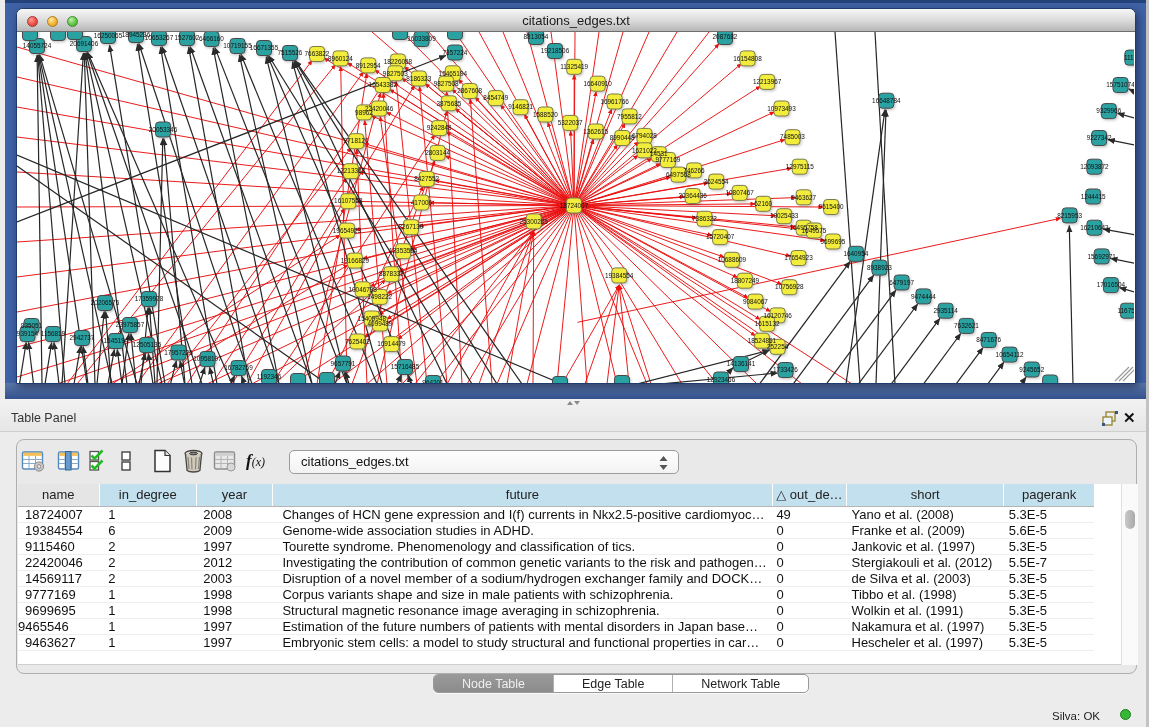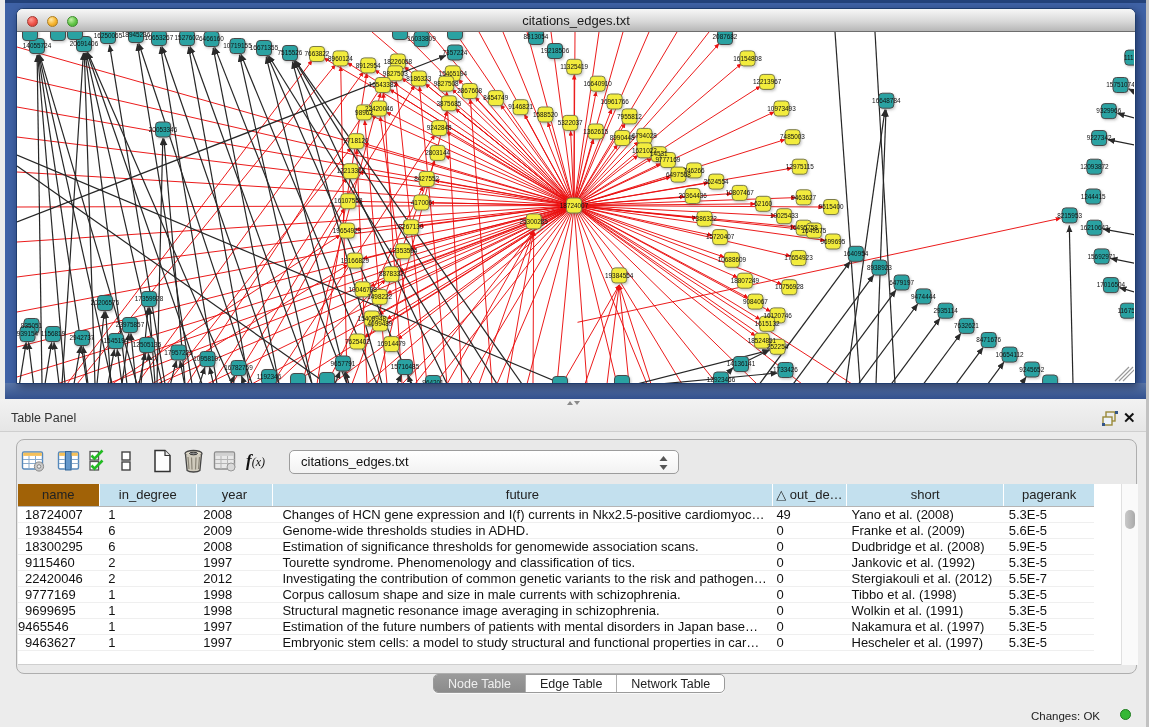--- a/index.html
+++ b/index.html
@@ -14,26 +14,26 @@
 .tl.g{left:49.5px;background:radial-gradient(circle at 35% 30%,#c4f0a8,#62c648 55%,#47a534);border:1px solid #3c8c2c}
 .canvas{position:absolute;left:-0.5px;top:22.5px;width:1117px;height:351px;background:#fff;overflow:hidden}
 .rightstrip{position:absolute;left:1146px;top:0;width:3px;height:727px;background:#c2c2c2}
 .tp-header{position:absolute;left:0;top:399px;width:1146px;height:33px;background:linear-gradient(#f2f2f2,#e6e6e6);border-bottom:1px solid #cfcfcf}
 .tp-header .lbl{position:absolute;left:11px;top:12px;font-size:12.5px;color:#333}
 .panel{position:absolute;left:16px;top:439px;width:1121px;height:235px;background:#e9e9e9;border:1px solid #aeaeae;border-radius:8px}
 .combo{position:absolute;left:272px;top:10px;width:390px;height:24px;background:linear-gradient(#fff,#f2f2f2);border:1px solid #9c9c9c;border-radius:5px;font-size:13px;color:#111;line-height:22px;padding-left:11px}
 .tablewrap{position:absolute;left:1px;top:44px;width:1119px;height:181px;background:#fff;overflow:hidden;border-bottom:1px solid #cfcfcf}
 table.t{border-collapse:collapse;table-layout:fixed;width:1076px;font-size:13px;color:#111}
 table.t th{height:22px;background:#c3e0ee;font-weight:normal;text-align:center;border-left:1px solid #fff;border-bottom:1px solid #b5b5b5;font-size:13px;color:#222;overflow:hidden;white-space:nowrap}
-table.t th.first{background:#a16207;border-left:none}
+table.t th.first{background:#e5e5e5;border-left:none}
 table.t td{height:15.9px;padding:0;overflow:hidden;white-space:nowrap;border-bottom:1px solid #efefef}
 .vsb{position:absolute;left:1104px;top:44px;width:17px;height:181px;background:#fafafa;border-left:1px solid #e0e0e0}
 .vsb .thumb{position:absolute;left:2.5px;top:26px;width:10px;height:19px;background:linear-gradient(90deg,#c9c9c9,#a9a9a9);border-radius:5px}
 .tabs{position:absolute;left:433px;top:674px;height:19px;border:1px solid #9a9a9a;border-radius:5px;overflow:hidden;display:flex;font-size:12.5px;background:#fff;box-shadow:0 1px 0 rgba(255,255,255,.7)}
-.tabs .seg{padding:0 14px;line-height:18px;color:#222;border-left:1px solid #b0b0b0}
+.tabs .seg{padding:0 28px;line-height:18px;color:#222;border-left:1px solid #b0b0b0}
 .tabs .seg.first{border-left:none}
 .tabs .seg.sel{background:linear-gradient(#9a9a9a,#8b8b8b);color:#efefef}
 .mem{position:absolute;left:0;top:707px;width:1146px;height:20px;font-size:11.5px;color:#222}
 .mem .txt{position:absolute;right:46px;top:3px}
 .mem .dot{position:absolute;left:1120px;top:2px;width:11px;height:11px;border-radius:50%;background:#35b835;border:1.5px solid #1e7a1e}
 .icon{position:absolute;top:8.5px}
 </style></head><body>
 <div class="desktop">
     <div class="topline"></div>
   </div>
@@ -689,57 +689,57 @@
             <td style="padding-left:7px">2008</td>
             <td style="padding-left:10px">Changes of HCN gene expression and I(f) currents in Nkx2.5-positive cardiomyoc…</td>
             <td style="padding-left:4px">49</td>
             <td style="padding-left:5px">Yano et al. (2008)</td>
             <td style="padding-left:5px">5.3E-5</td>
           </tr>
 <tr>
             <td style="padding-left:7px">19384554</td>
             <td style="padding-left:9px">6</td>
             <td style="padding-left:7px">2009</td>
-            <td style="padding-left:10px">Genome-wide thresholds studies in ADHD.</td>
+            <td style="padding-left:10px">Genome-wide association studies in ADHD.</td>
             <td style="padding-left:4px">0</td>
             <td style="padding-left:5px">Franke et al. (2009)</td>
             <td style="padding-left:5px">5.6E-5</td>
-          </tr>
-<tr>
-            <td style="padding-left:7px">18300295</td>
-            <td style="padding-left:9px">6</td>
-            <td style="padding-left:7px">2008</td>
-            <td style="padding-left:10px">Estimation of significance thresholds for genomewide association scans.</td>
-            <td style="padding-left:4px">0</td>
-            <td style="padding-left:5px">Dudbridge et al. (2008)</td>
-            <td style="padding-left:5px">5.9E-5</td>
           </tr>
 <tr>
             <td style="padding-left:7px">9115460</td>
             <td style="padding-left:9px">2</td>
             <td style="padding-left:7px">1997</td>
             <td style="padding-left:10px">Tourette syndrome. Phenomenology and classification of tics.</td>
             <td style="padding-left:4px">0</td>
-            <td style="padding-left:5px">Jankovic et al. (1992)</td>
+            <td style="padding-left:5px">Jankovic et al. (1997)</td>
             <td style="padding-left:5px">5.3E-5</td>
           </tr>
 <tr>
             <td style="padding-left:7px">22420046</td>
             <td style="padding-left:9px">2</td>
             <td style="padding-left:7px">2012</td>
             <td style="padding-left:10px">Investigating the contribution of common genetic variants to the risk and pathogen…</td>
             <td style="padding-left:4px">0</td>
             <td style="padding-left:5px">Stergiakouli et al. (2012)</td>
             <td style="padding-left:5px">5.5E-7</td>
           </tr>
 <tr>
+            <td style="padding-left:7px">14569117</td>
+            <td style="padding-left:9px">2</td>
+            <td style="padding-left:7px">2003</td>
+            <td style="padding-left:10px">Disruption of a novel member of a sodium/hydrogen exchanger family and DOCK…</td>
+            <td style="padding-left:4px">0</td>
+            <td style="padding-left:5px">de Silva et al. (2003)</td>
+            <td style="padding-left:5px">5.3E-5</td>
+          </tr>
+<tr>
             <td style="padding-left:7px">9777169</td>
             <td style="padding-left:9px">1</td>
             <td style="padding-left:7px">1998</td>
-            <td style="padding-left:10px">Corpus callosum shape and size in male currents with schizophrenia.</td>
+            <td style="padding-left:10px">Corpus variants shape and size in male patients with schizophrenia.</td>
             <td style="padding-left:4px">0</td>
             <td style="padding-left:5px">Tibbo et al. (1998)</td>
             <td style="padding-left:5px">5.3E-5</td>
           </tr>
 <tr>
             <td style="padding-left:7px">9699695</td>
             <td style="padding-left:9px">1</td>
             <td style="padding-left:7px">1998</td>
             <td style="padding-left:10px">Structural magnetic resonance image averaging in schizophrenia.</td>
             <td style="padding-left:4px">0</td>
@@ -770,16 +770,16 @@
   <div class="vsb">
       <div class="thumb"></div>
     </div>
 </div>
 <div class="tabs">
   <div class="seg first sel">Node Table</div>
     <div class="seg">Edge Table</div>
     <div class="seg">Network Table</div>
 </div>
 <div class="mem">
-    <span class="txt">Changes: OK</span>
+    <span class="txt">Silva: OK</span>
     <span class="dot"></span>
   </div>
 <div class="rightstrip"></div>
 
 </body></html>

